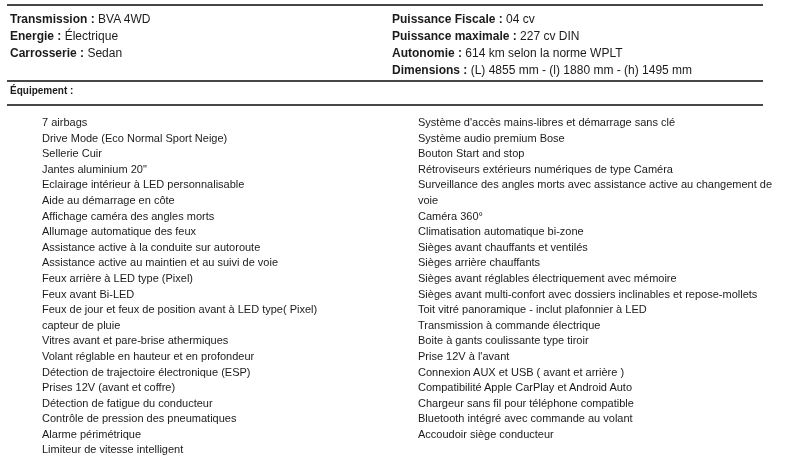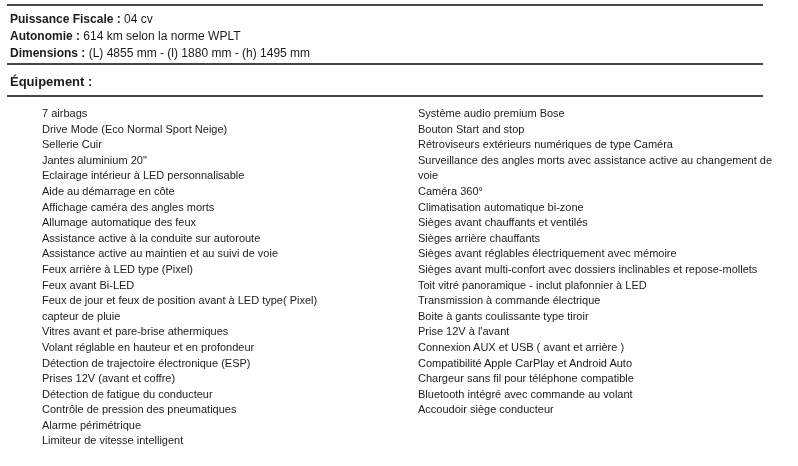--- a/index.html
+++ b/index.html
@@ -31,24 +31,24 @@
     line-height: 17px;
   }
   .specs .spec-col-left  { flex: 0 0 382px; width: 382px; }
   .specs .spec-col-right { flex: 1; }
   .spec-row { white-space: nowrap; }
   .spec-label, .spec-sep { font-weight: bold; }
   .spec-value { font-weight: normal; }
 
   
   .equip-heading {
-    font-size: 13px;
+    font-size: 10px;
     font-weight: bold;
     line-height: 14px;
-    padding: 10px 0 6px 10px;
+    padding: 2px 0 6px 10px;
   }
 
   
   .equip-list {
     display: flex;
     padding-top: 9px;
     font-size: 11px;
     line-height: 15.6px;
   }
   .equip-list .eq-col-left  { flex: 0 0 376px; width: 376px; margin-left: 42px; }
@@ -56,22 +56,28 @@
   .eq-item { }
 </style>
 </head>
 <body>
 
 <div>
 
   <div class="rule rule-top"></div>
 
   <div class="specs">
+    <div class="spec-col-left">
+      <div class="spec-row"><span class="spec-label">Transmission</span><span class="spec-sep"> : </span><span class="spec-value">BVA 4WD</span></div>
+      <div class="spec-row"><span class="spec-label">Energie</span><span class="spec-sep"> : </span><span class="spec-value">Électrique</span></div>
+      <div class="spec-row"><span class="spec-label">Carrosserie</span><span class="spec-sep"> : </span><span class="spec-value">Sedan</span></div>
+    </div>
     <div class="spec-col-right">
       <div class="spec-row"><span class="spec-label">Puissance Fiscale</span><span class="spec-sep"> : </span><span class="spec-value">04 cv</span></div>
+      <div class="spec-row"><span class="spec-label">Puissance maximale</span><span class="spec-sep"> : </span><span class="spec-value">227 cv DIN</span></div>
       <div class="spec-row"><span class="spec-label">Autonomie</span><span class="spec-sep"> : </span><span class="spec-value">614 km selon la norme WPLT</span></div>
       <div class="spec-row"><span class="spec-label">Dimensions</span><span class="spec-sep"> : </span><span class="spec-value">(L) 4855 mm - (l) 1880 mm - (h) 1495 mm</span></div>
     </div>
   </div>
 
   <div class="rule"></div>
 
   <div class="equip-heading">Équipement :</div>
 
   <div class="rule"></div>
@@ -95,20 +101,21 @@
       <div class="eq-item">Vitres avant et pare-brise athermiques</div>
       <div class="eq-item">Volant réglable en hauteur et en profondeur</div>
       <div class="eq-item">Détection de trajectoire électronique (ESP)</div>
       <div class="eq-item">Prises 12V (avant et coffre)</div>
       <div class="eq-item">Détection de fatigue du conducteur</div>
       <div class="eq-item">Contrôle de pression des pneumatiques</div>
       <div class="eq-item">Alarme périmétrique</div>
       <div class="eq-item">Limiteur de vitesse intelligent</div>
     </div>
     <div class="eq-col-right">
+      <div class="eq-item">Système d'accès mains-libres et démarrage sans clé</div>
       <div class="eq-item">Système audio premium Bose</div>
       <div class="eq-item">Bouton Start and stop</div>
       <div class="eq-item">Rétroviseurs extérieurs numériques de type Caméra</div>
       <div class="eq-item">Surveillance des angles morts avec assistance active au changement de voie</div>
       <div class="eq-item">Caméra 360°</div>
       <div class="eq-item">Climatisation automatique bi-zone</div>
       <div class="eq-item">Sièges avant chauffants et ventilés</div>
       <div class="eq-item">Sièges arrière chauffants</div>
       <div class="eq-item">Sièges avant réglables électriquement avec mémoire</div>
       <div class="eq-item">Sièges avant multi-confort avec dossiers inclinables et repose-mollets</div>

